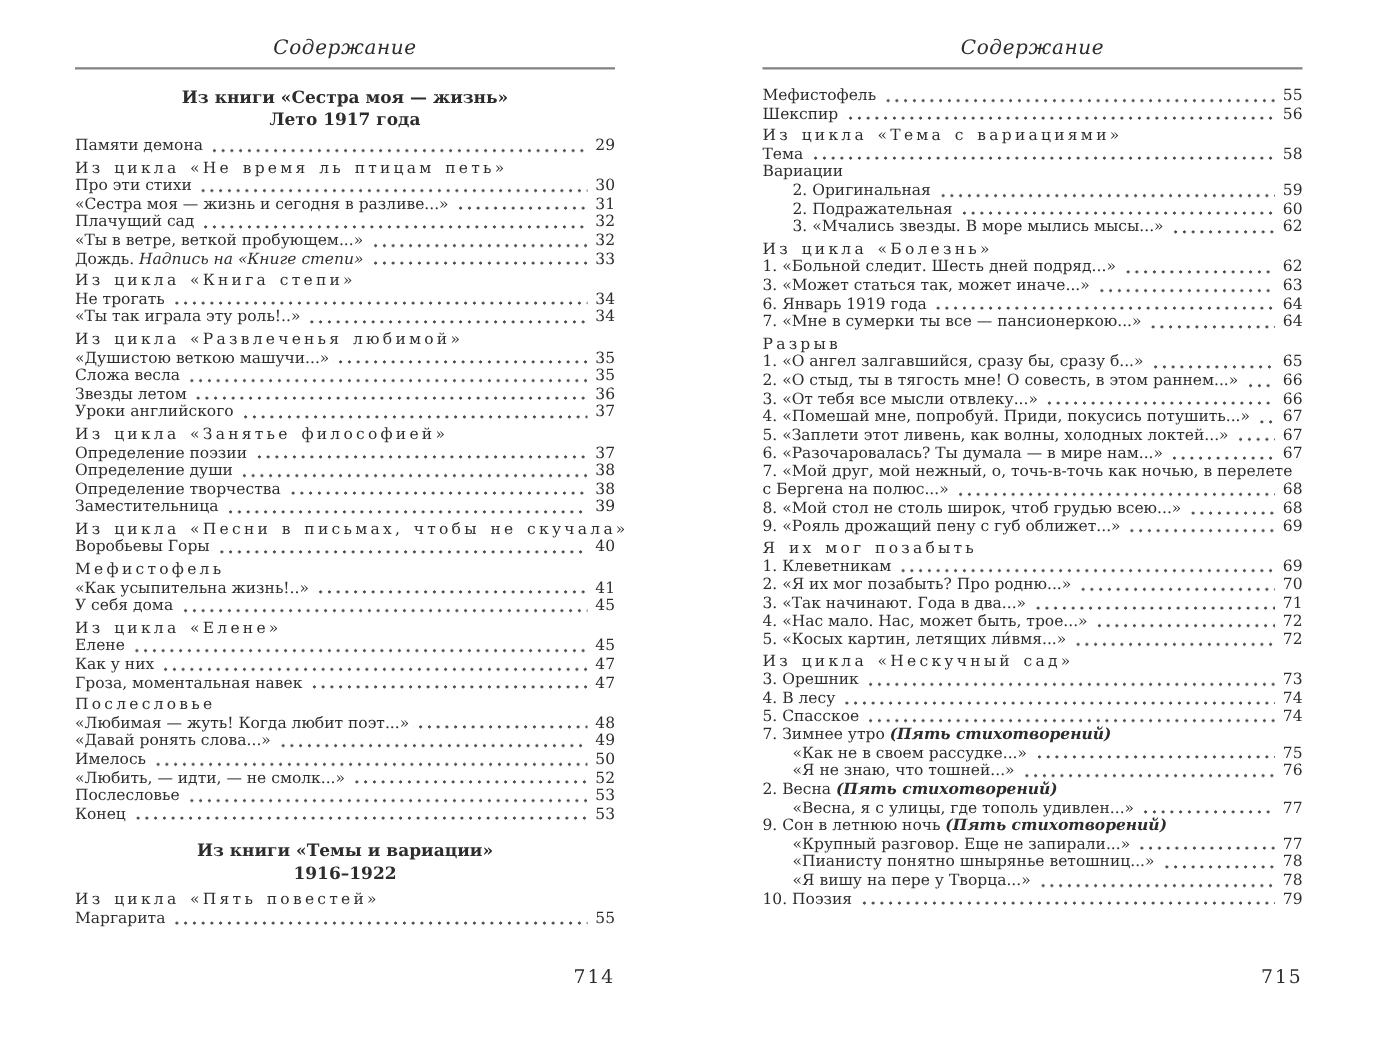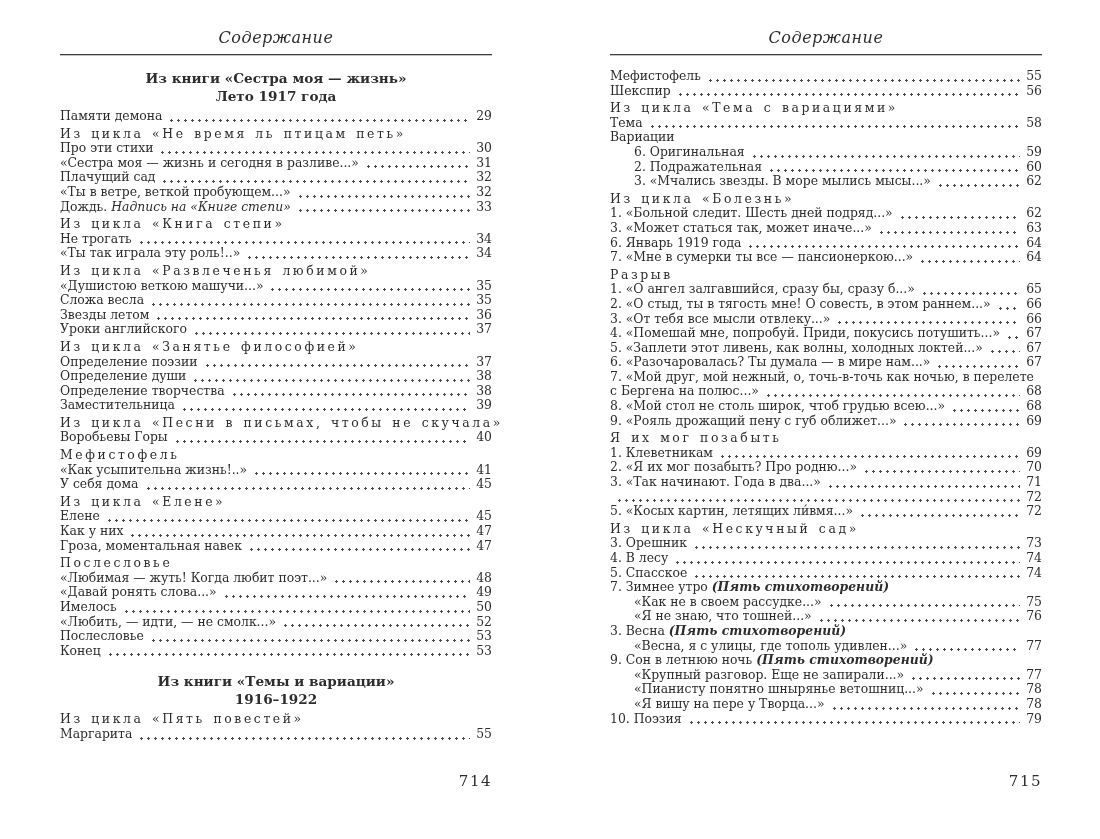--- a/index.html
+++ b/index.html
@@ -258,21 +258,21 @@
           <span class="pg">56</span>
         </div>
         <div class="cycle">Из цикла «Тема с вариациями»</div>
         <div class="row">
           <span class="t"><span>Тема</span></span>
           <span class="leader"></span>
           <span class="pg">58</span>
         </div>
         <div class="plain"><span>Вариации</span></div>
         <div class="row ind">
-          <span class="t"><span>6. Оригинальная</span></span>
+          <span class="t"><span>2. Оригинальная</span></span>
           <span class="leader"></span>
           <span class="pg">59</span>
         </div>
         <div class="row ind">
           <span class="t"><span>2. Подражательная</span></span>
           <span class="leader"></span>
           <span class="pg">60</span>
         </div>
         <div class="row ind">
           <span class="t"><span>3. «Мчались звезды. В море мылись мысы...»</span></span>
@@ -357,20 +357,21 @@
           <span class="t"><span>2. «Я их мог позабыть? Про родню...»</span></span>
           <span class="leader"></span>
           <span class="pg">70</span>
         </div>
         <div class="row">
           <span class="t"><span>3. «Так начинают. Года в два...»</span></span>
           <span class="leader"></span>
           <span class="pg">71</span>
         </div>
         <div class="row">
+          <span class="t"><span>4. «Нас мало. Нас, может быть, трое...»</span></span>
           <span class="leader"></span>
           <span class="pg">72</span>
         </div>
         <div class="row">
           <span class="t"><span>5. «Косых картин, летящих ли́вмя...»</span></span>
           <span class="leader"></span>
           <span class="pg">72</span>
         </div>
         <div class="cycle">Из цикла «Нескучный сад»</div>
         <div class="row">
@@ -392,21 +393,21 @@
         <div class="row ind">
           <span class="t"><span>«Как не в своем рассудке...»</span></span>
           <span class="leader"></span>
           <span class="pg">75</span>
         </div>
         <div class="row ind">
           <span class="t"><span>«Я не знаю, что тошней...»</span></span>
           <span class="leader"></span>
           <span class="pg">76</span>
         </div>
-        <div class="plain"><span>3. Весна </span><span class="bi">(Пять стихотворений)</span></div>
+        <div class="plain"><span>2. Весна </span><span class="bi">(Пять стихотворений)</span></div>
         <div class="row ind">
           <span class="t"><span>«Весна, я с улицы, где тополь удивлен...»</span></span>
           <span class="leader"></span>
           <span class="pg">77</span>
         </div>
         <div class="plain"><span>9. Сон в летнюю ночь </span><span class="bi">(Пять стихотворений)</span></div>
         <div class="row ind">
           <span class="t"><span>«Крупный разговор. Еще не запирали...»</span></span>
           <span class="leader"></span>
           <span class="pg">77</span>

